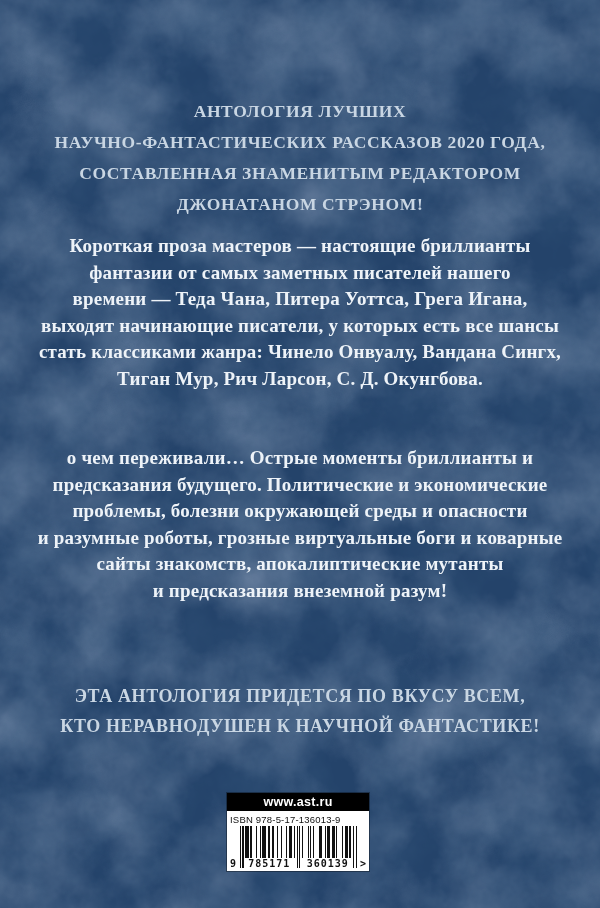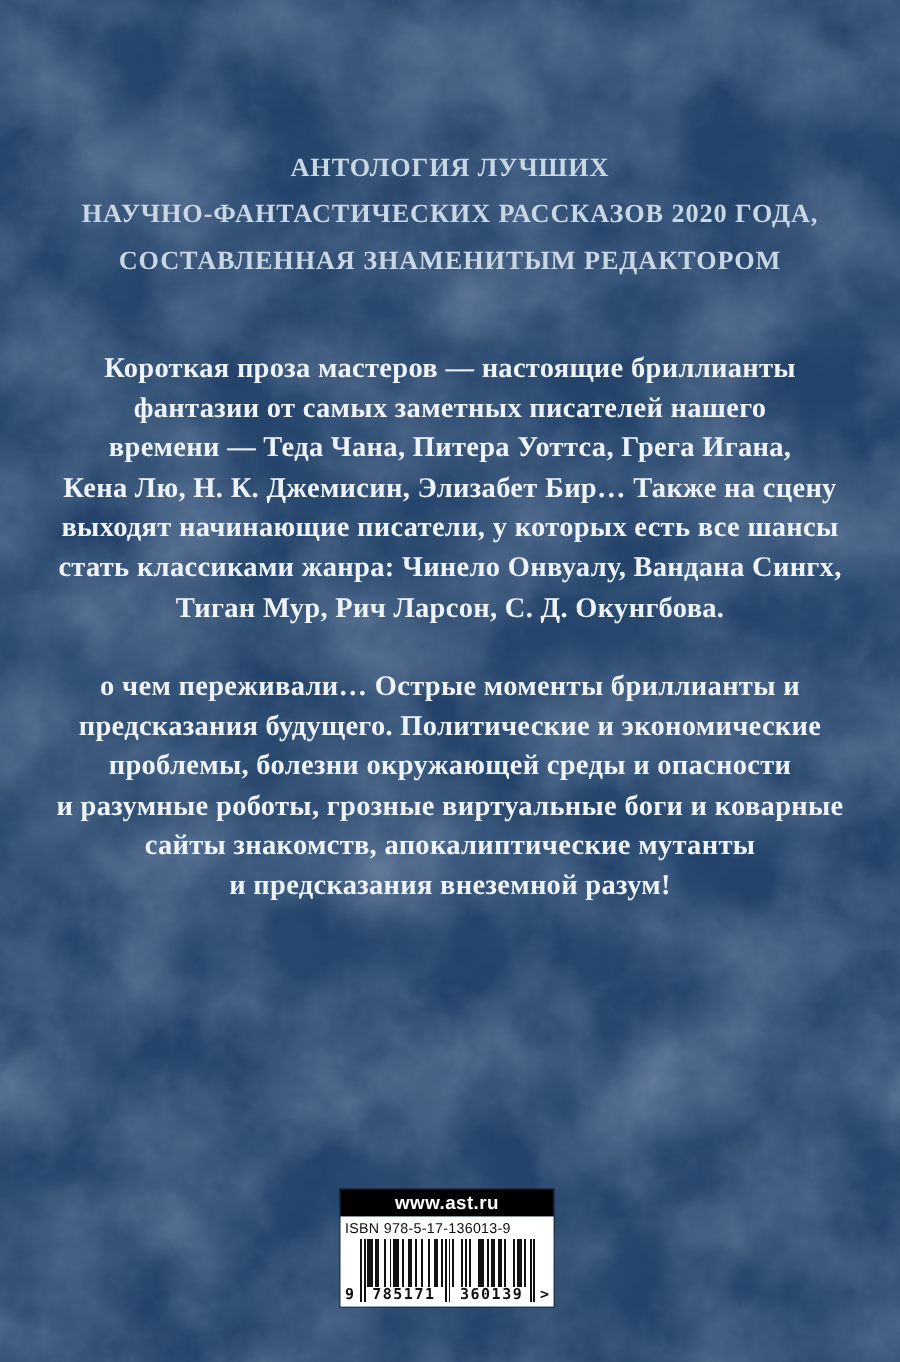--- a/index.html
+++ b/index.html
@@ -69,41 +69,45 @@
       </filter>
     </defs>
     <rect width="600" height="908" filter="url(#texLight)" opacity="0.5"></rect>
     <rect width="600" height="908" filter="url(#texDark)" opacity="0.45"></rect>
   </svg>
 
   <div class="textblock caps tagline-top">
     <div>АНТОЛОГИЯ ЛУЧШИХ</div>
     <div>НАУЧНО-ФАНТАСТИЧЕСКИХ РАССКАЗОВ 2020 ГОДА,</div>
     <div>СОСТАВЛЕННАЯ ЗНАМЕНИТЫМ РЕДАКТОРОМ</div>
+    <div>ДЖОНАТАНОМ СТРЭНОМ!</div>
   </div>
 
   <div class="textblock bodytext para1">
     <div>Короткая проза мастеров — настоящие бриллианты</div>
     <div>фантазии от самых заметных писателей нашего</div>
     <div>времени — Теда Чана, Питера Уоттса, Грега Игана,</div>
-    <div>Кена Лю, Н. К. Джемисин, Элизабет Бир… Также на сцену</div>
     <div>выходят начинающие писатели, у которых есть все шансы</div>
     <div>стать классиками жанра: Чинело Онвуалу, Вандана Сингх,</div>
     <div>Тиган Мур, Рич Ларсон, С. Д. Окунгбова.</div>
   </div>
 
   <div class="textblock bodytext para2">
     <div>о чем переживали… Острые моменты бриллианты и</div>
     <div>предсказания будущего. Политические и экономические</div>
     <div>проблемы, болезни окружающей среды и опасности</div>
     <div>и разумные роботы, грозные виртуальные боги и коварные</div>
     <div>сайты знакомств, апокалиптические мутанты</div>
     <div>и предсказания внеземной разум!</div>
   </div>
 
+  <div class="textblock caps tagline-bottom">
+    <div>ЭТА АНТОЛОГИЯ ПРИДЕТСЯ ПО ВКУСУ ВСЕМ,</div>
+    <div>КТО НЕРАВНОДУШЕН К НАУЧНОЙ ФАНТАСТИКЕ!</div>
+  </div>
 
   <div class="barcode-block">
     <div class="site-band">
       <span>www.ast.ru</span>
     </div>
     <div class="white-box">
       <div class="isbn">ISBN 978-5-17-136013-9</div>
       <div class="bars">
         <svg width="136" height="42" viewBox="0 0 136 42" shape-rendering="crispEdges">
             <rect x="10.00" y="0" width="1.28" height="42" fill="#111"></rect>

